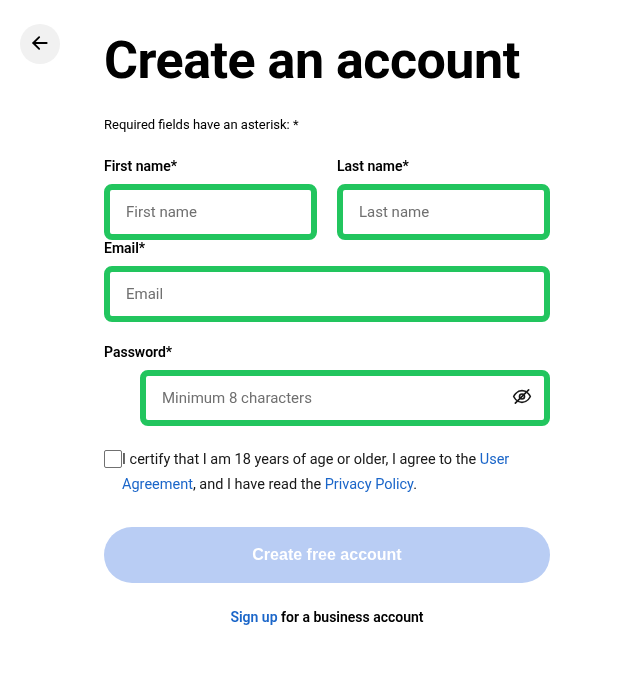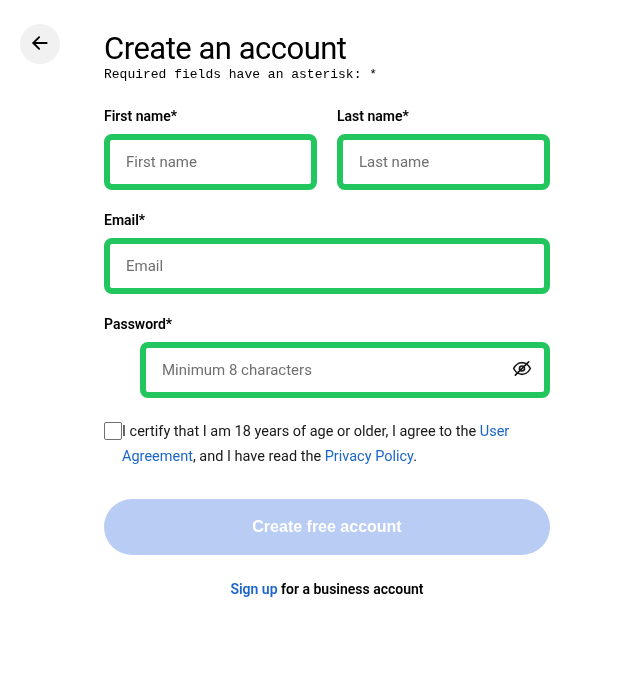--- a/index.html
+++ b/index.html
@@ -30,35 +30,34 @@
     }
     .back-button svg {
       width: 20px;
       height: 20px;
     }
     .container {
       padding: 30px 0 0 104px;
       width: 550px;
     }
     .page-title {
-      font-size: 31px;
-      font-weight: 400;
-      color: #000;
+      font-size: 52px;
+      font-weight: 700;
+      color: #000;
+      margin-bottom: 26px;
       letter-spacing: -0.5px;
     }
     .required-note {
       font-size: 13px;
       color: #000;
       margin-bottom: 26px;
-      font-family: Liberation Mono, monospace;
     }
     .row {
       display: flex;
       gap: 20px;
-      margin-bottom: 22px;
     }
     .field {
       flex: 1;
       display: flex;
       flex-direction: column;
     }
     .field-full {
       margin-bottom: 22px;
     }
     .field-label {

